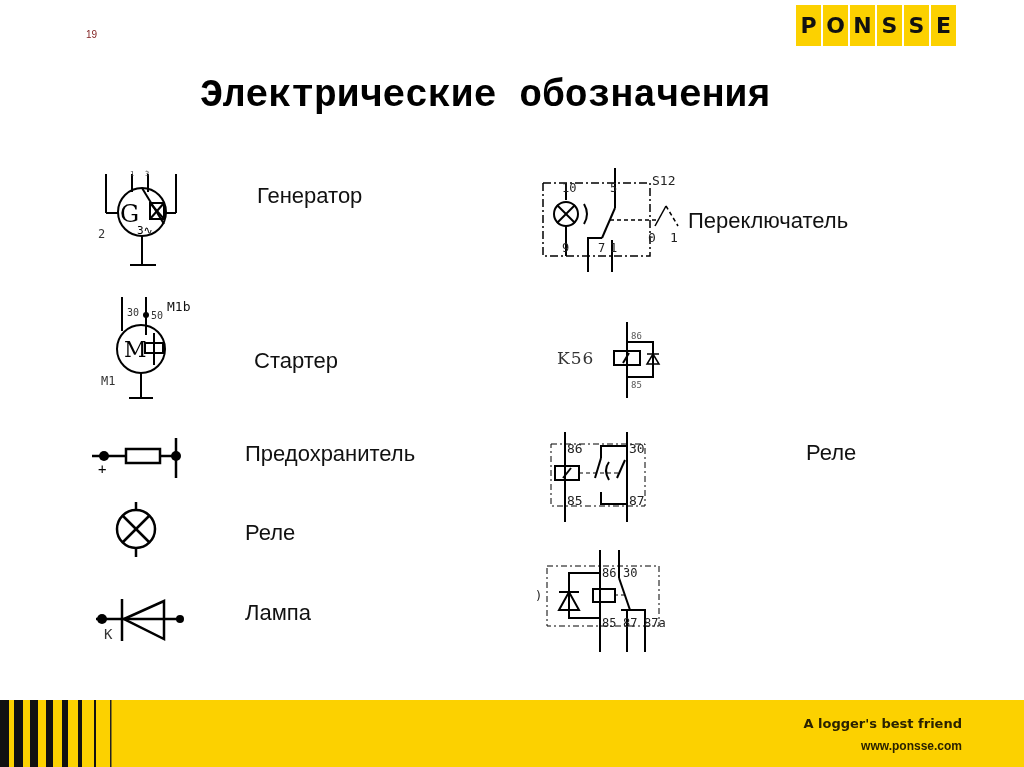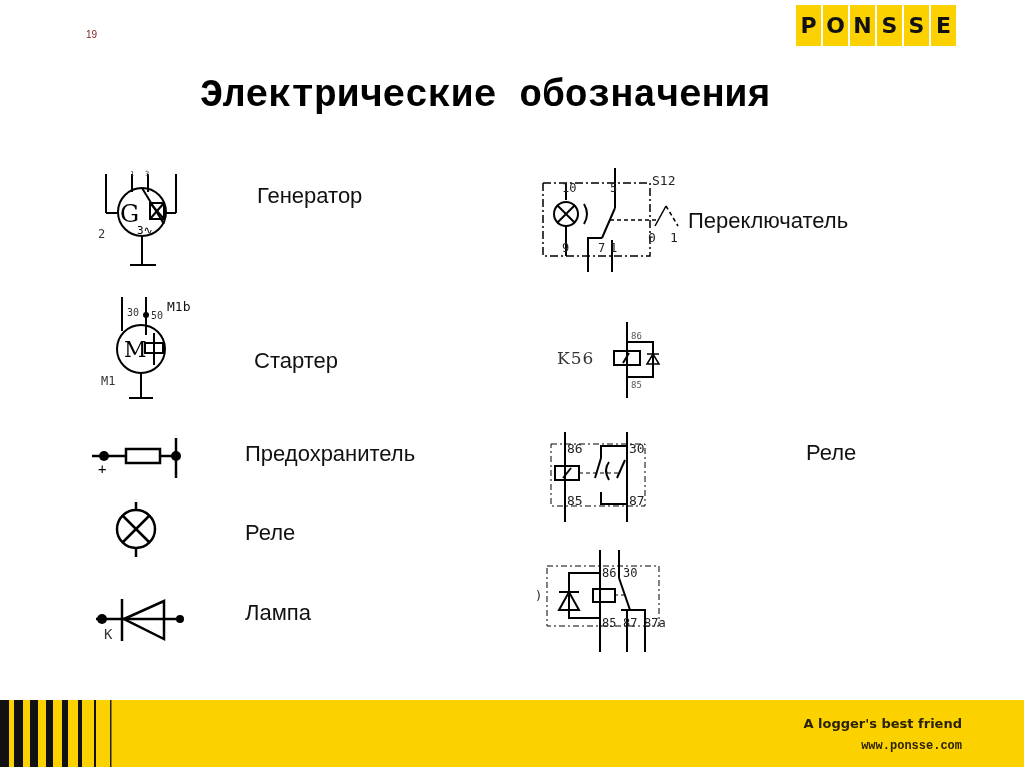--- a/index.html
+++ b/index.html
@@ -30,21 +30,21 @@
     .footer {
       left: 0; top: 700px; width: 1024px; height: 67px; background: #fcd100;
     }
     .stripes { position: absolute; left: 0; top: 0; height: 67px; width: 115px; }
     .slogan {
       right: 62px; top: 716px; font-size: 13px; font-weight: bold; color: #2a2200;
       font-family: "DejaVu Sans", sans-serif;
     }
     .url {
       right: 62px; top: 739px; font-size: 12px; font-weight: bold; color: #2a2200;
-      font-family: Liberation Mono, monospace;
+      font-family: Liberation Sans, sans-serif;
     }
   </style>
 </head>
 <body>
 
 <div class="abs page-num">19</div>
 
 <div class="abs logo">
   <div class="cell">P</div>
   <div class="cell">O</div>

